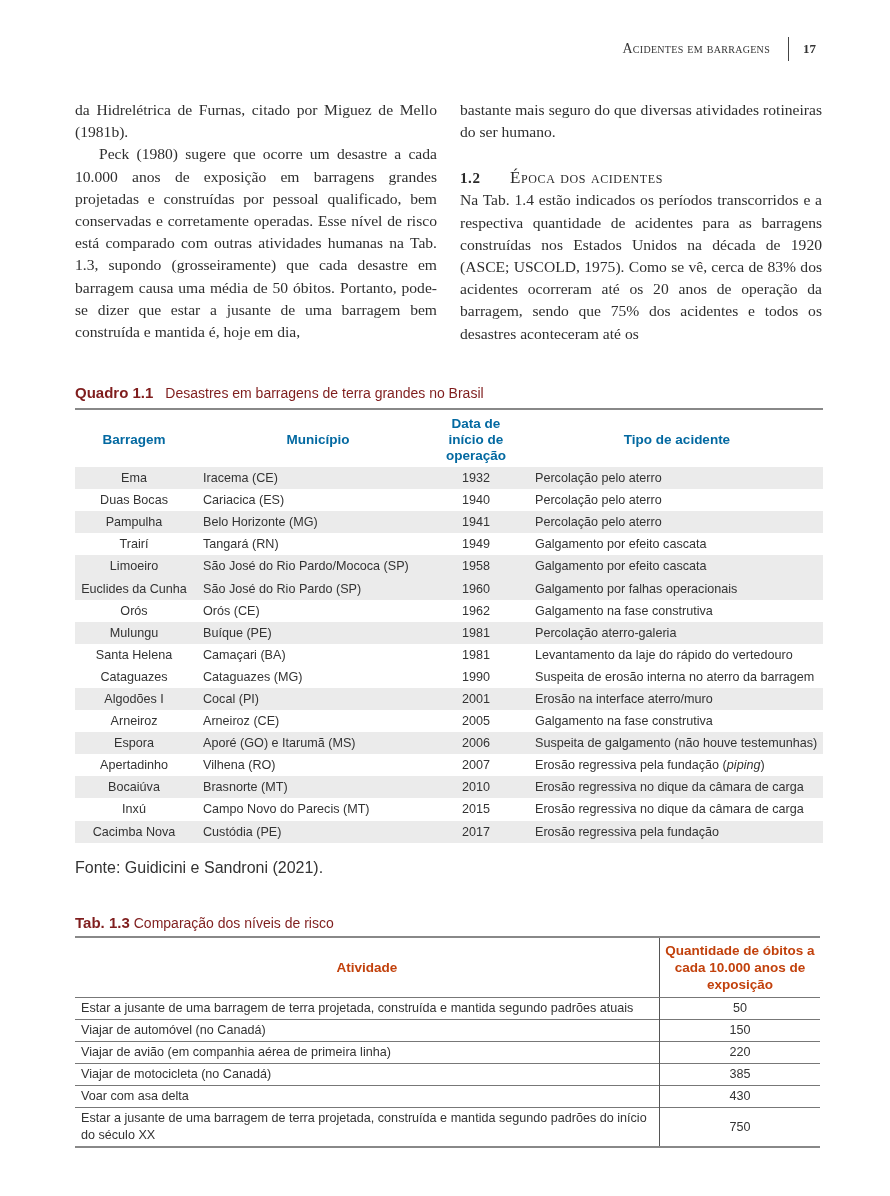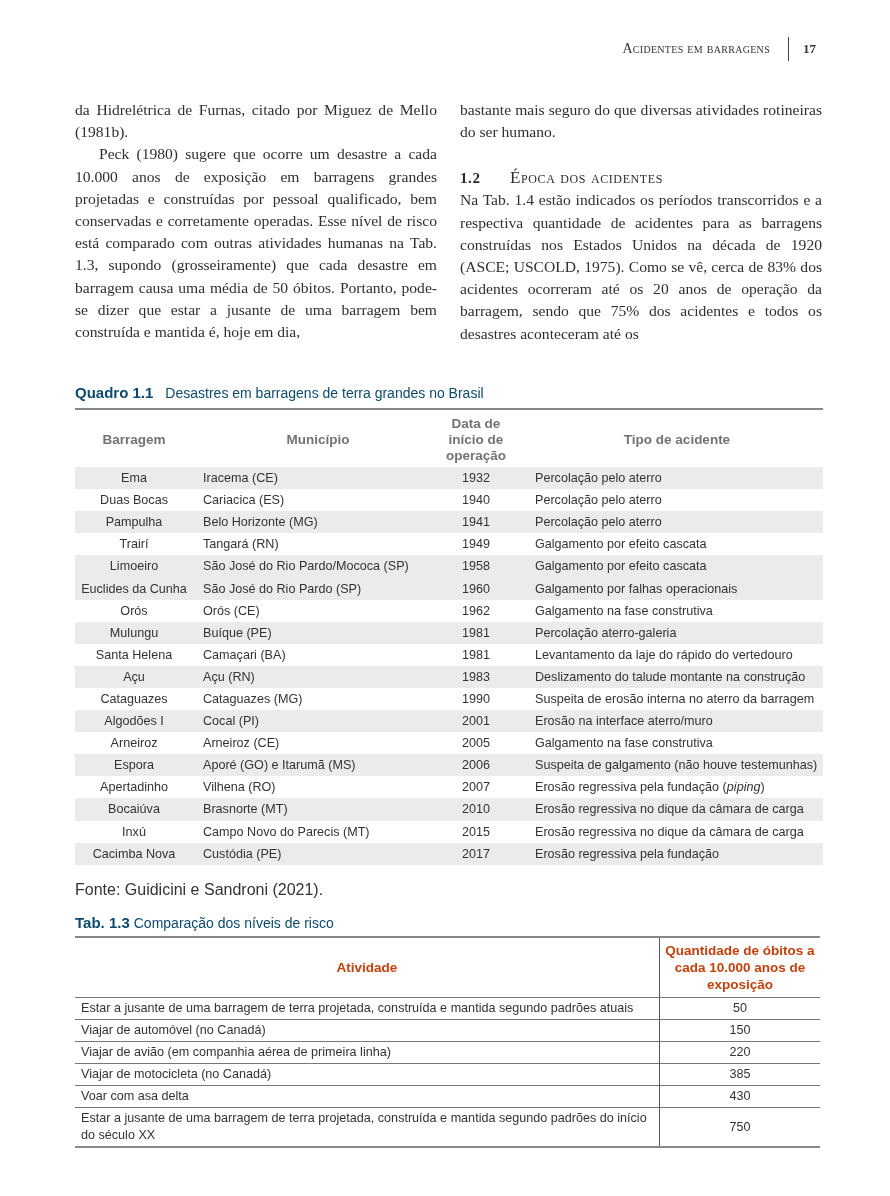--- a/index.html
+++ b/index.html
@@ -30,24 +30,24 @@
   .col p.indent { text-indent: 24px; }
   .section-heading {
     margin: 24px 0 0 0; font-family: "Liberation Serif", serif;
     font-size: 17px; line-height: 22px; color: #2a2a2a; letter-spacing: 0.6px;
   }
   .section-heading .num { font-weight: bold; font-size: 15px; display: inline-block; width: 50px; }
   .section-heading .ttl { font-variant: small-caps; }
 
   
   .quadro { position: absolute; left: 75px; top: 384px; width: 748px; }
-  .caption { font-family: "Liberation Sans", sans-serif; font-size: 14px; color: #0c4a6e; margin-bottom: 7px; }
+  .caption { font-family: "Liberation Sans", sans-serif; font-size: 14px; color: #7f1d1d; margin-bottom: 7px; }
   .caption .cap-label { font-weight: bold; font-size: 15px; margin-right: 12px; }
   .q-table { width: 100%; border-collapse: collapse; font-family: "Liberation Sans", sans-serif; font-size: 12.6px; color: #333; border-top: 2px solid #888; }
-  .q-table th { font-weight: bold; font-size: 13.5px; color: #737373; padding: 6px 4px 3px 4px; line-height: 16px; vertical-align: middle; }
+  .q-table th { font-weight: bold; font-size: 13.5px; color: #0369a1; padding: 6px 4px 3px 4px; line-height: 16px; vertical-align: middle; }
   .q-table td { height: 22.1px; padding: 0 4px; line-height: 22px; white-space: nowrap; }
   .q-table tr.shade td { background: #ebebeb; }
   .q-table .c-barragem { width: 110px; text-align: center; }
   .q-table .c-mun { width: 230px; text-align: left; padding-left: 10px; }
   .q-table .c-data { width: 70px; text-align: center; }
   .q-table .c-tipo { text-align: left; padding-left: 20px; }
   .q-table th.c-mun { text-align: center; }
   .q-table th.c-tipo { text-align: center; }
   .fonte { font-family: "Liberation Sans", sans-serif; font-size: 16px; color: #333; margin-top: 16px; }
 
@@ -144,26 +144,20 @@
           <td class="c-mun">Buíque (PE)</td>
           <td class="c-data">1981</td>
           <td class="c-tipo">Percolação aterro-galeria</td>
         </tr>
         <tr>
           <td class="c-barragem">Santa Helena</td>
           <td class="c-mun">Camaçari (BA)</td>
           <td class="c-data">1981</td>
           <td class="c-tipo">Levantamento da laje do rápido do vertedouro</td>
         </tr>
-        <tr class="shade">
-          <td class="c-barragem">Açu</td>
-          <td class="c-mun">Açu (RN)</td>
-          <td class="c-data">1983</td>
-          <td class="c-tipo">Deslizamento do talude montante na construção</td>
-        </tr>
         <tr>
           <td class="c-barragem">Cataguazes</td>
           <td class="c-mun">Cataguazes (MG)</td>
           <td class="c-data">1990</td>
           <td class="c-tipo">Suspeita de erosão interna no aterro da barragem</td>
         </tr>
         <tr class="shade">
           <td class="c-barragem">Algodões I</td>
           <td class="c-mun">Cocal (PI)</td>
           <td class="c-data">2001</td>

